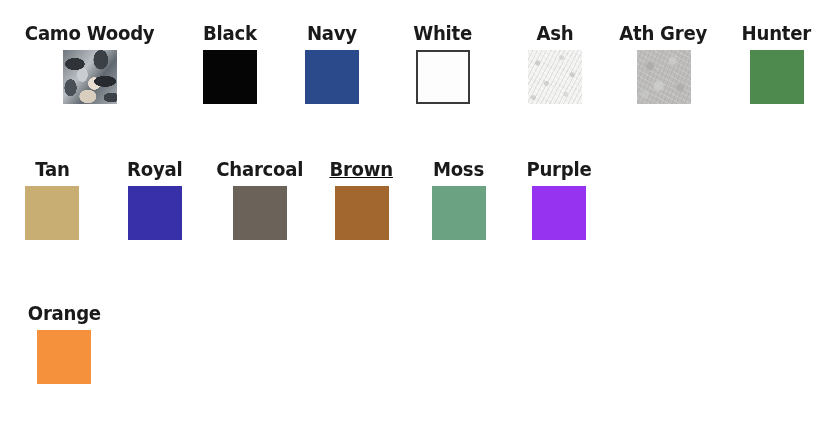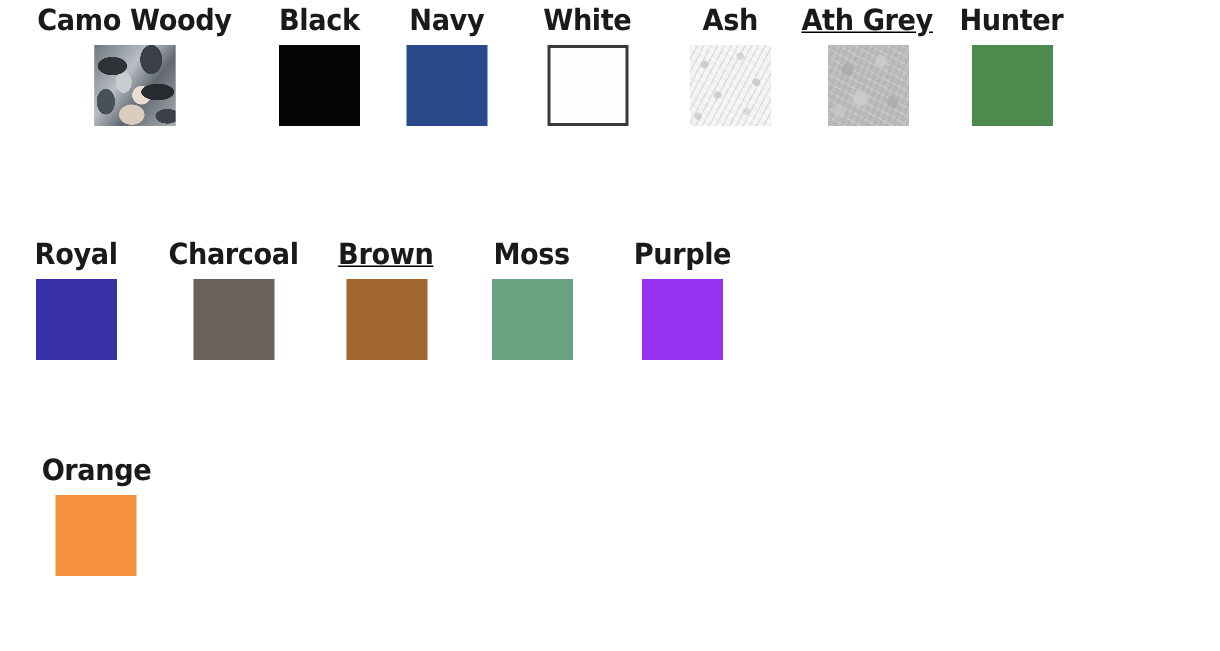--- a/index.html
+++ b/index.html
@@ -114,21 +114,21 @@
       radial-gradient(circle at 36% 34%, rgba(140,44,46,0.55) 0 5px, rgba(0,0,0,0) 8px),
       radial-gradient(circle at 66% 56%, rgba(150,52,54,0.5) 0 5px, rgba(0,0,0,0) 8px),
       radial-gradient(circle at 20% 72%, rgba(132,38,40,0.5) 0 4px, rgba(0,0,0,0) 7px),
       repeating-linear-gradient(96deg, rgba(0,0,0,0.07) 0 1px, rgba(0,0,0,0) 1px 5px);
   }
 </style>
 </head>
 <body>
 
 <div id="swatch-board" style="background: rgb(255, 255, 255);">
-    <div class="swatch-row" style="top: 2px;">
+    <div class="swatch-row" style="top: 22px; gap: 17px;">
       <div class="swatch-cell" style="width: 160px; margin-left: 10px;">
         <div class="swatch-label" style="color: rgb(26, 26, 26);">Camo Woody</div>
         <div class="swatch-chip-wrap">
           <div class="swatch-chip chip-texture-camo" style="width: 54px; height: 54px;"></div>
         </div>
       </div>
       <div class="swatch-cell" style="width: 85px; justify-content: space-between;">
         <div class="swatch-label" style="color: rgb(26, 26, 26);">Black</div>
         <div class="swatch-chip-wrap">
           <div class="swatch-chip " style="background: rgb(5, 5, 5); width: 54px; height: 54px;"></div>
@@ -145,34 +145,40 @@
         <div class="swatch-chip-wrap">
           <div class="swatch-chip chip-outlined" style="background: rgb(253, 253, 253); width: 54px; height: 54px;"></div>
         </div>
       </div>
       <div class="swatch-cell" style="width: 86px;">
         <div class="swatch-label" style="color: rgb(26, 26, 26);">Ash</div>
         <div class="swatch-chip-wrap">
           <div class="swatch-chip chip-texture-ash" style="width: 54px; height: 54px;"></div>
         </div>
       </div>
-      <div class="swatch-cell" style="width: 97px; text-decoration: underline;">
+      <div class="swatch-cell" style="width: 97px;">
         <div class="swatch-label" style="color: rgb(26, 26, 26);">Ath Grey</div>
         <div class="swatch-chip-wrap">
           <div class="swatch-chip chip-texture-athgrey" style="width: 54px; height: 54px;"></div>
         </div>
       </div>
       <div class="swatch-cell" style="width: 95px;">
         <div class="swatch-label" style="color: rgb(26, 26, 26);">Hunter</div>
         <div class="swatch-chip-wrap">
           <div class="swatch-chip " style="background: rgb(78, 138, 78); width: 54px; height: 54px;"></div>
         </div>
       </div>
     </div>
     <div class="swatch-row" style="top: 158px;">
+      <div class="swatch-cell" style="width: 104px;">
+        <div class="swatch-label" style="color: rgb(26, 26, 26);">Tan</div>
+        <div class="swatch-chip-wrap">
+          <div class="swatch-chip " style="background: rgb(201, 174, 116); width: 54px; height: 54px;"></div>
+        </div>
+      </div>
       <div class="swatch-cell" style="width: 101px;">
         <div class="swatch-label" style="color: rgb(26, 26, 26);">Royal</div>
         <div class="swatch-chip-wrap">
           <div class="swatch-chip " style="background: rgb(55, 48, 168); width: 54px; height: 54px;"></div>
         </div>
       </div>
       <div class="swatch-cell" style="width: 110px;">
         <div class="swatch-label" style="color: rgb(26, 26, 26);">Charcoal</div>
         <div class="swatch-chip-wrap">
           <div class="swatch-chip " style="background: rgb(107, 98, 90); width: 54px; height: 54px;"></div>

